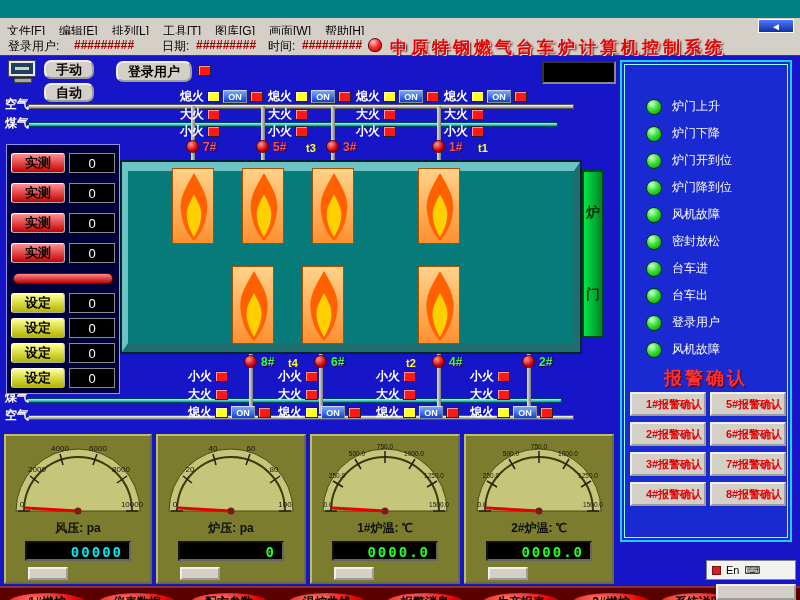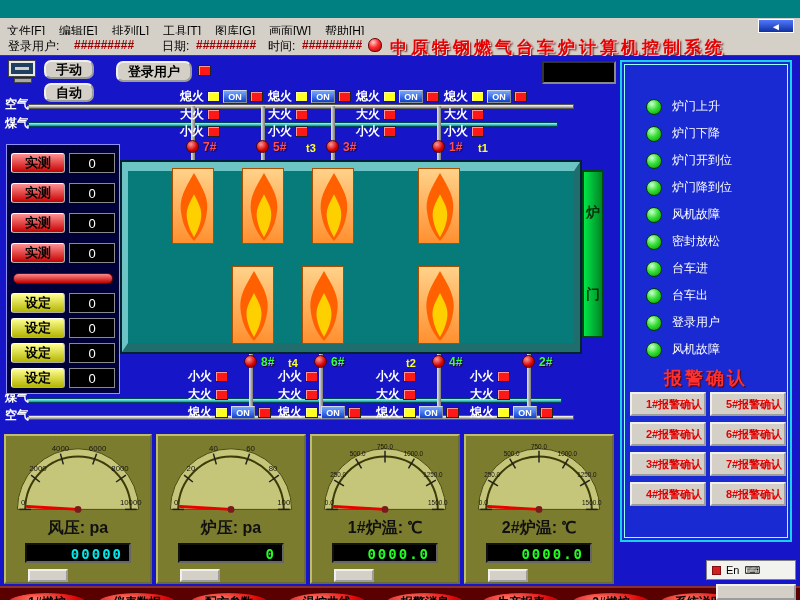--- a/index.html
+++ b/index.html
@@ -104,21 +104,21 @@
   .gpanel { width:150px; height:150px; background:#7c7c2e; border:2px outset #bdbd6a;
     display:flex; flex-direction:column; align-items:center; z-index:3; }
   .gauge { margin-top:3px; }
   .gface { fill:#c6c67a; stroke:#4a4a10; stroke-width:1; }
   .gband { fill:none; stroke:#3c3c08; stroke-width:2; }
   .gticks line { stroke:#202020; stroke-width:1.5; }
   .glabels text { font-size:8px; fill:#151515; text-anchor:middle; font-family:"Liberation Sans",sans-serif; }
   .gauge.b .glabels text { font-size:6.5px; }
   .gneedle { stroke:#e80000; stroke-width:3; stroke-linecap:round; }
   .gpivot { fill:#7a1a1a; }
-  .glabel { margin-top:1px; font-size:16px; font-weight:bold; color:#101010; }
+  .glabel { margin-top:1px; font-size:12px; font-weight:bold; color:#101010; }
   .led { margin-top:4px; width:106px; height:20px; background:#000; border:2px inset #666;
     font-family:"DejaVu Sans Mono", monospace; font-size:14px; font-weight:bold;
     text-align:right; padding:1px 6px 0 0; letter-spacing:2px; }
   .gbtn { margin-top:6px; align-self:flex-start; margin-left:22px; width:40px; height:13px; }
 
   
   .navbar { left:0; top:530px; width:800px; height:70px; background:#5a0000; border-top:2px solid #8a3030; z-index:4; }
   .navbar > * { position:absolute; top:4px; }
   .navbtn { width:78px; height:20px; border-radius:50%;
     background:radial-gradient(ellipse at 35% 30%, #ff7868, #e00000 60%, #8c0000);

